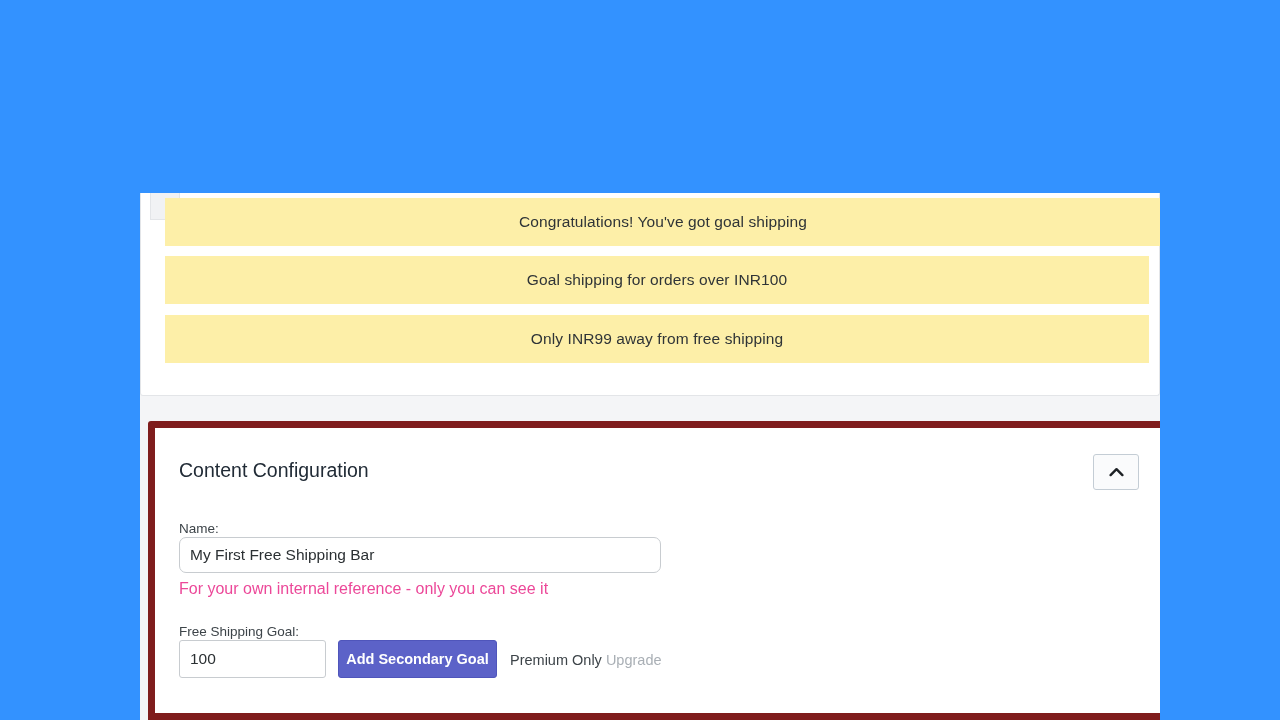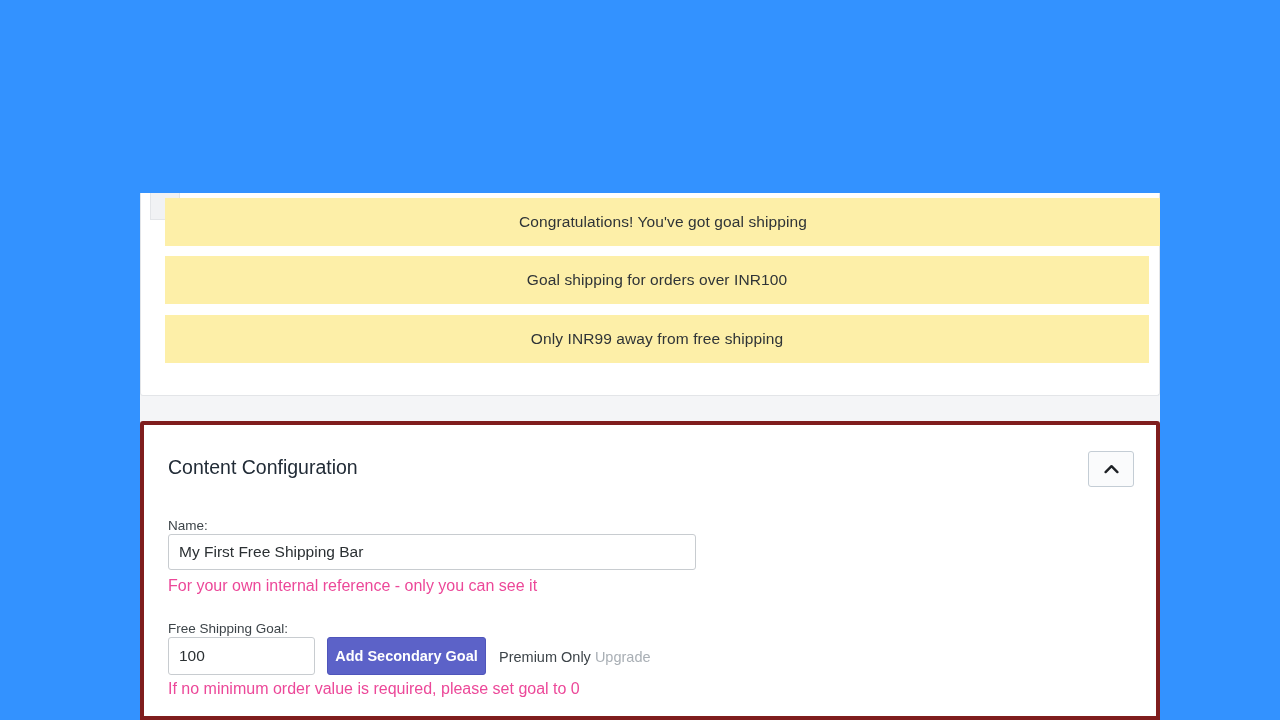--- a/index.html
+++ b/index.html
@@ -52,25 +52,25 @@
     justify-content: center;
     letter-spacing: .1px;
   }
   #bar-1 { left: 24px; top: 5px;  width: 996px; height: 48px; }
   #bar-2 { left: 24px; top: 63px; width: 984px; height: 48px; }
   #bar-3 { left: 24px; top: 122px; width: 984px; height: 48px; }
 
   
   #config-card {
     position: absolute;
-    left: 0; top: 228px;
+    left: 8px; top: 228px;
     width: 1020px;
     height: 299px;
     background: #ffffff;
-    border: 4px solid #7f1d1d;
+    border: 7px solid #7f1d1d;
     border-radius: 3px 3px 0 0;
   }
 
   #config-title {
     position: absolute;
     left: 24px; top: 31px;
     font-size: 19.5px;
     color: #212b36;
     font-weight: 400;
   }
@@ -107,21 +107,21 @@
     border: 1px solid #c8ccd0;
     border-radius: 3px;
     font-family: "Liberation Sans", sans-serif;
     font-size: 15.5px;
     color: #2b3033;
     padding: 0 10px;
     outline: none;
   }
 
   #name-label { left: 24px; top: 93px; }
-  #name-input { left: 24px; top: 109px; width: 528px; height: 36px; }
+  #name-input { left: 24px; top: 109px; width: 482px; height: 36px; border-radius: 7px; }
   #name-help  { left: 24px; top: 152px; }
 
   #goal-label { left: 24px; top: 196px; text-align: center; }
   #goal-input { left: 24px; top: 212px; width: 147px; height: 38px; }
   #goal-help  { left: 24px; top: 255px; }
 
   #add-secondary-goal {
     position: absolute;
     left: 183px; top: 212px;
     width: 159px; height: 38px;
@@ -208,18 +208,17 @@
     <label class="field-label" id="goal-label">Free Shipping Goal:</label>
     <input class="text-input" id="goal-input" type="text" value="100" style="">
 
     <button id="add-secondary-goal">Add Secondary Goal</button>
 
     <div id="premium-note">
       <span>Premium Only</span>
       <span class="upgrade">Upgrade</span>
     </div>
 
-    <div class="field-help" id="goal-help">If no minimum order value is required, please set goal to 0</div>
 
     <button id="save-button">Save</button>
   </div>
 
 </div>
 
 </body></html>

